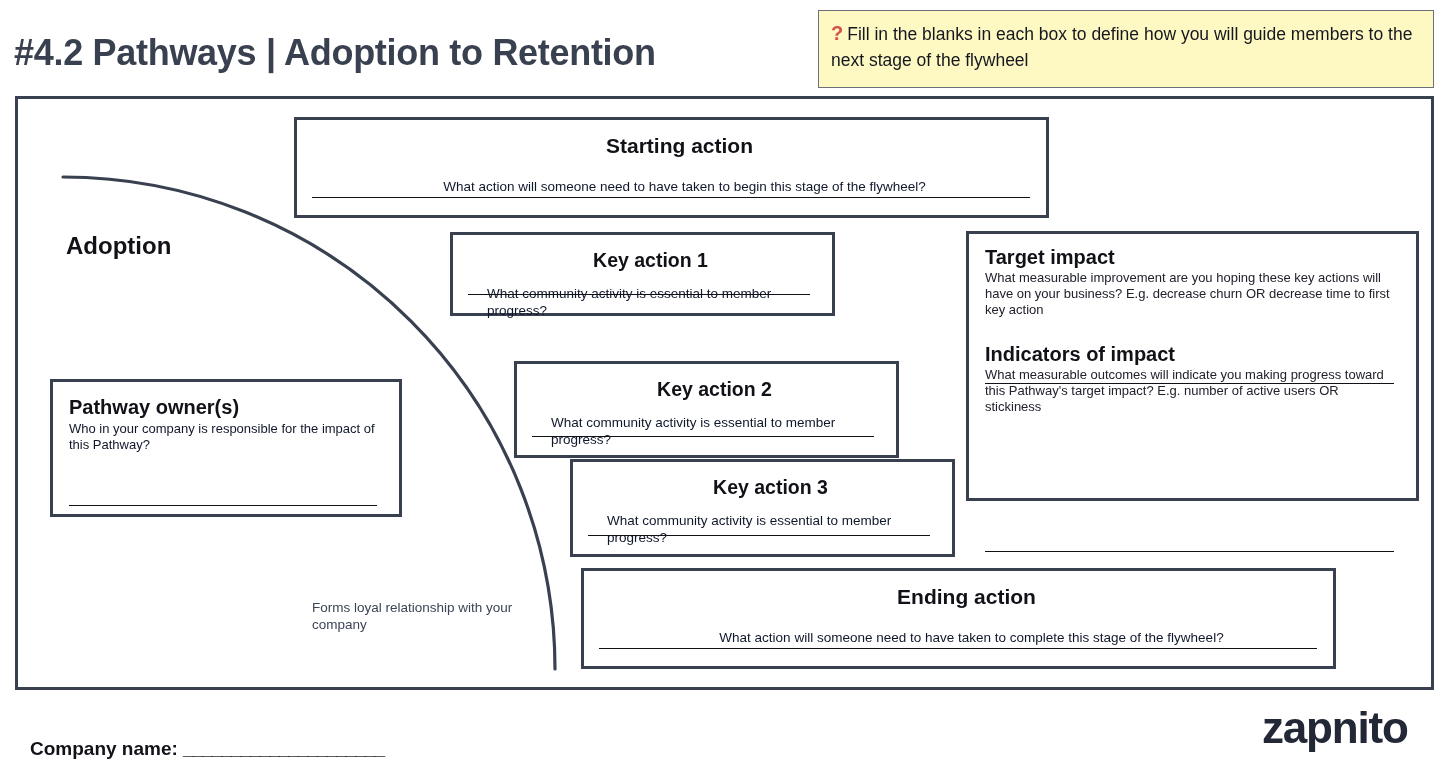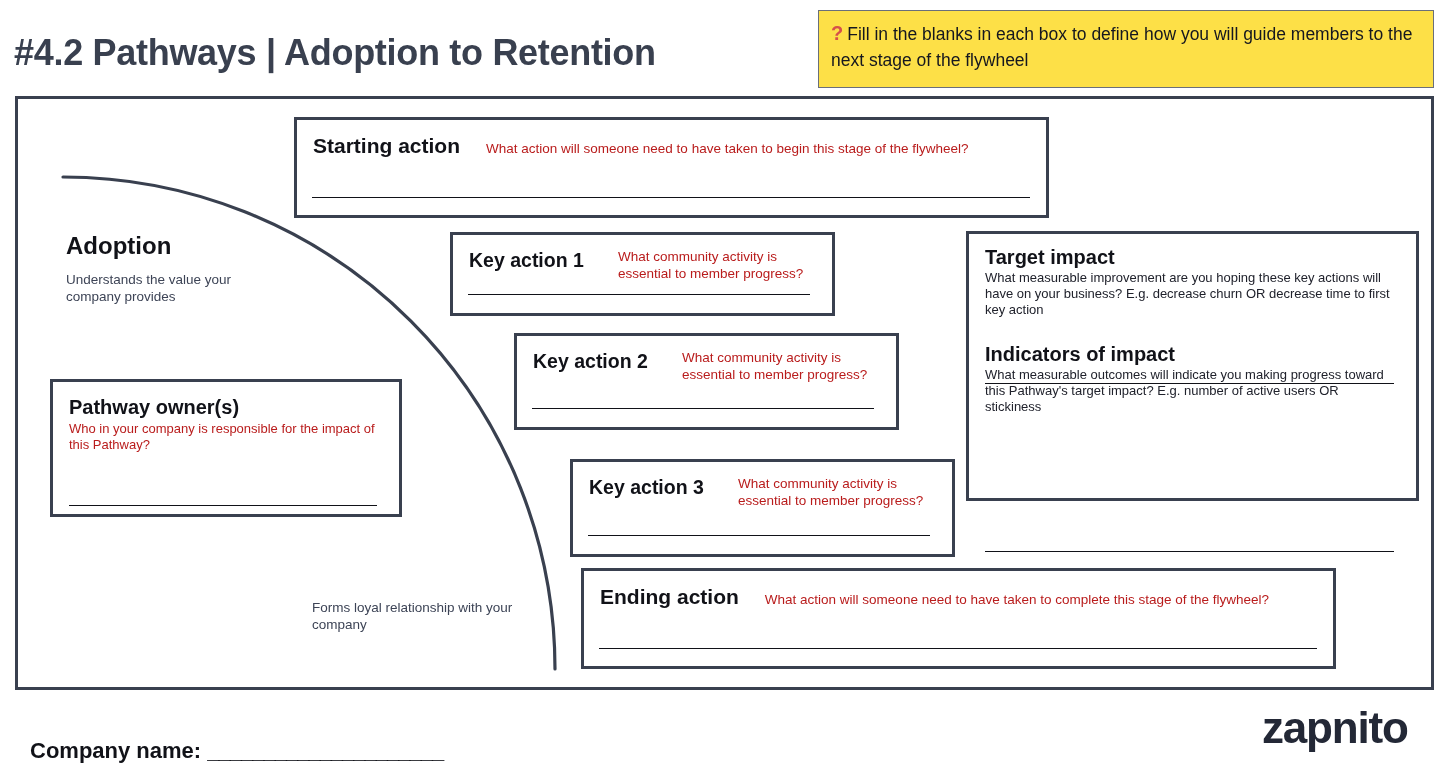--- a/index.html
+++ b/index.html
@@ -29,21 +29,21 @@
   }
 
   #instruction-box {
     position: absolute;
     left: 818px;
     top: 10px;
     width: 616px;
     height: 78px;
     box-sizing: border-box;
     border: 1.5px solid #6a6f7a;
-    background: #fde047;
+    background: #fef9c3;
     padding: 9px 12px 0 12px;
   }
   #instruction-text {
     font-size: 17.5px;
     line-height: 26px;
     color: #15171f;
   }
   .q-mark {
     color: #d6504a;
     font-weight: bold;
@@ -82,29 +82,30 @@
     padding: 0;
   }
   .card-inner {
     position: relative;
     width: 100%;
     height: 100%;
   }
 
   .card-head-row {
     display: flex;
-    align-items: flex-start;
+    align-items: center;
+    flex-direction: column;
   }
   .card-title {
     font-weight: bold;
     color: #111218;
     white-space: nowrap;
   }
   .card-prompt {
-    color: #b91c1c;
+    color: #0f172a;
   }
 
   .fill-line {
     position: absolute;
     border-bottom: 1.6px solid #111218;
   }
 
   
   #starting-action-card { left: 276px; top: 18px; width: 755px; height: 101px; }
   #starting-action-card .card-title { font-size: 21px; margin: 14px 0 0 16px; }
@@ -113,21 +114,21 @@
 
   
   .key-card .card-title { font-size: 19.5px; }
   .key-card .card-prompt { font-size: 13.5px; line-height: 17px; }
 
   #key-action-1-card { left: 432px; top: 133px; width: 385px; height: 84px; }
   #key-action-1-card .card-title { margin: 14px 0 0 16px; }
   #key-action-1-card .card-prompt { margin: 13px 0 0 34px; }
   #key-action-1-card .fill-line { left: 15px; right: 22px; bottom: 18px; }
 
-  #key-action-2-card { left: 496px; top: 234px; width: 385px; height: 97px; }
+  #key-action-2-card { left: 496px; top: 262px; width: 385px; height: 97px; }
   #key-action-2-card .card-title { margin: 14px 0 0 16px; }
   #key-action-2-card .card-prompt { margin: 13px 0 0 34px; }
   #key-action-2-card .fill-line { left: 15px; right: 22px; bottom: 18px; }
 
   #key-action-3-card { left: 552px; top: 360px; width: 385px; height: 98px; }
   #key-action-3-card .card-title { margin: 14px 0 0 16px; }
   #key-action-3-card .card-prompt { margin: 13px 0 0 34px; }
   #key-action-3-card .fill-line { left: 15px; right: 22px; bottom: 18px; }
 
   
@@ -182,21 +183,21 @@
   }
   #adoption-label { left: 48px; top: 134px; }
   #retention-label { left: 294px; top: 488px; }
   #retention-label .stage-desc { max-width: 230px; }
 
   
   #company-name-row {
     position: absolute;
     left: 30px;
     top: 738px;
-    font-size: 22px;
+    font-size: 19px;
     font-weight: bold;
     color: #111218;
     white-space: nowrap;
   }
   #company-name-blank {
     display: inline-block;
     letter-spacing: -1px;
   }
 
   #brand-logo {
@@ -222,21 +223,20 @@
 </div>
 
 <div id="canvas-frame">
 
   <svg id="flywheel-arc" viewBox="0 0 1419 594" preserveAspectRatio="none">
     <path d="M 45 78 A 492 492 0 0 1 537 570" fill="none" stroke="#39404f" stroke-width="3.2" stroke-linecap="round"></path>
   </svg>
 
   <div class="stage-label" id="adoption-label">
     <div class="stage-name">Adoption</div>
-    <div class="stage-desc">Understands the value your company provides</div>
   </div>
 
   <div class="stage-label" id="retention-label">
     <div class="stage-desc">Forms loyal relationship with your company</div>
   </div>
 
   <div class="card" id="starting-action-card">
     <div class="card-inner">
       <div class="card-head-row">
         <div class="card-title">Starting action</div>

